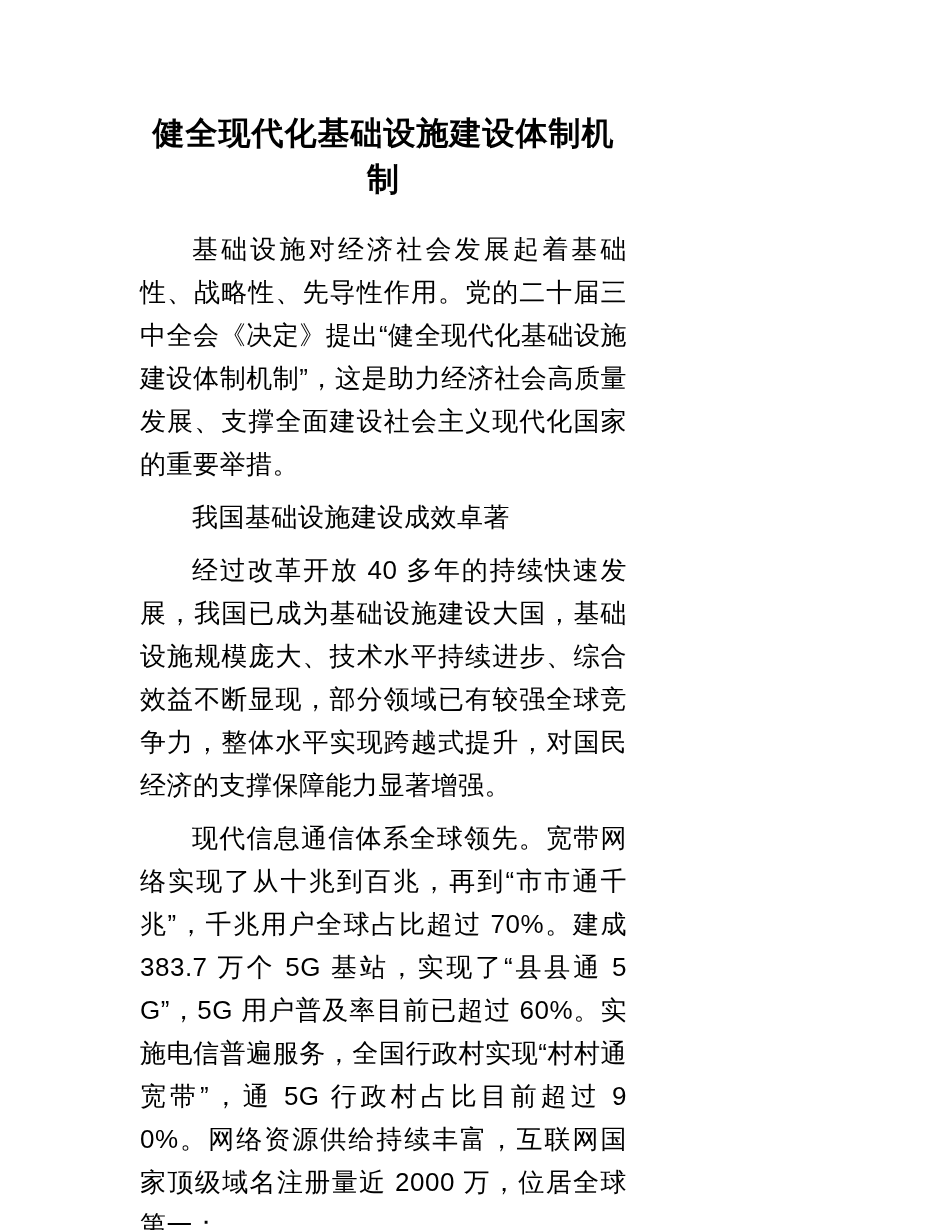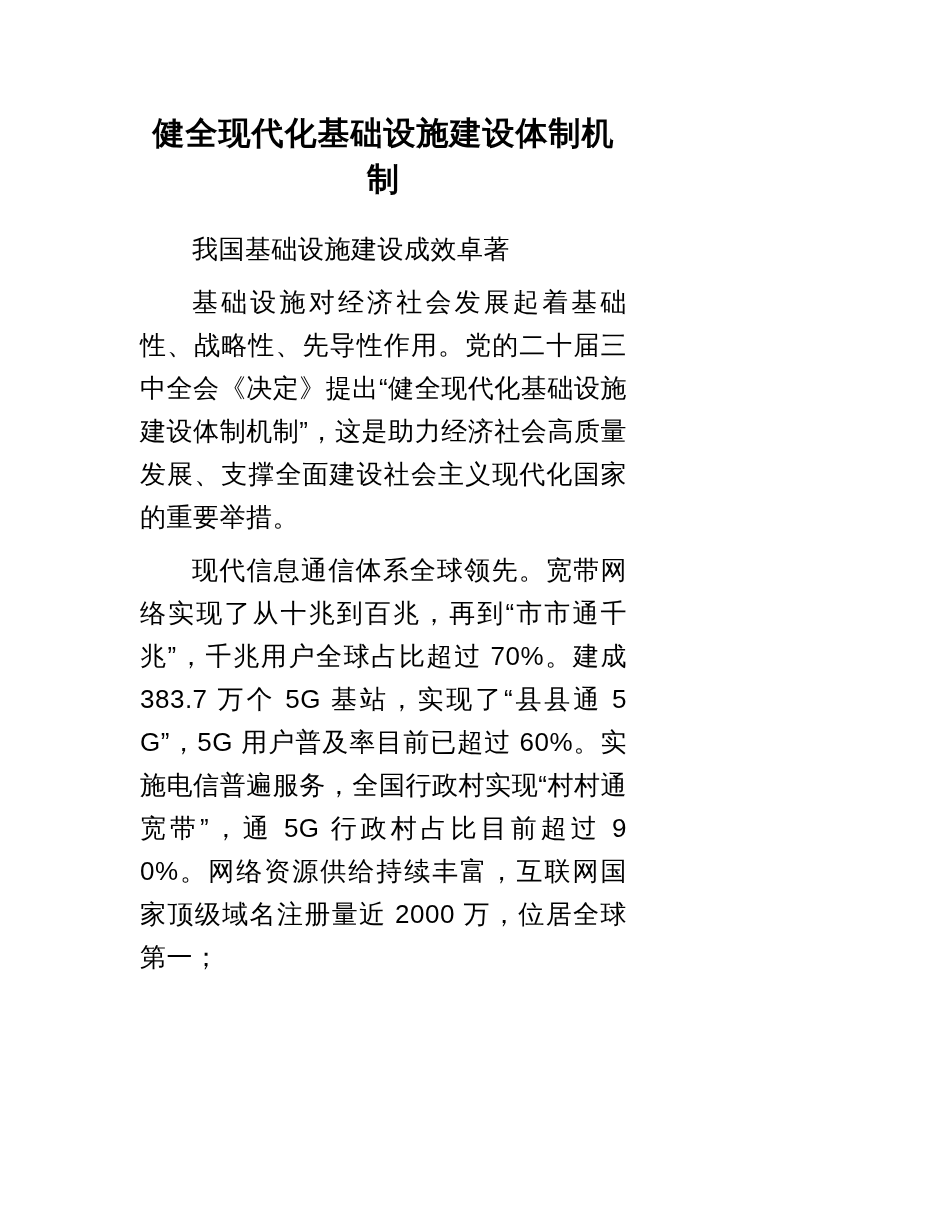--- a/index.html
+++ b/index.html
@@ -41,20 +41,21 @@
   .para:last-child {
     margin-bottom: 0;
   }
 </style>
 </head>
 <body>
 
 <div class="page">
   <h1 class="doc-title">健全现代化基础设施建设体制机制</h1>
 
+  <p class="para">基础设施对经济社会发展起着基础性、战略性、先导性作用。党的二十届三中全会《决定》提出“健全现代化基础设施建设体制机制”，这是助力经济社会高质量发展、支撑全面建设社会主义现代化国家的重要举措。</p>
+
   <p class="para">我国基础设施建设成效卓著</p>
 
-  <p class="para">基础设施对经济社会发展起着基础性、战略性、先导性作用。党的二十届三中全会《决定》提出“健全现代化基础设施建设体制机制”，这是助力经济社会高质量发展、支撑全面建设社会主义现代化国家的重要举措。</p>
-
+  <p class="para">经过改革开放 40 多年的持续快速发展，我国已成为基础设施建设大国，基础设施规模庞大、技术水平持续进步、综合效益不断显现，部分领域已有较强全球竞争力，整体水平实现跨越式提升，对国民经济的支撑保障能力显著增强。</p>
 
 
   <p class="para">现代信息通信体系全球领先。宽带网络实现了从十兆到百兆，再到“市市通千兆”，千兆用户全球占比超过 70%。建成 383.7 万个 5G 基站，实现了“县县通 5G”，5G 用户普及率目前已超过 60%。实施电信普遍服务，全国行政村实现“村村通宽带”，通 5G 行政村占比目前超过 90%。网络资源供给持续丰富，互联网国家顶级域名注册量近 2000 万，位居全球第一；</p>
 </div>
 
 </body></html>

